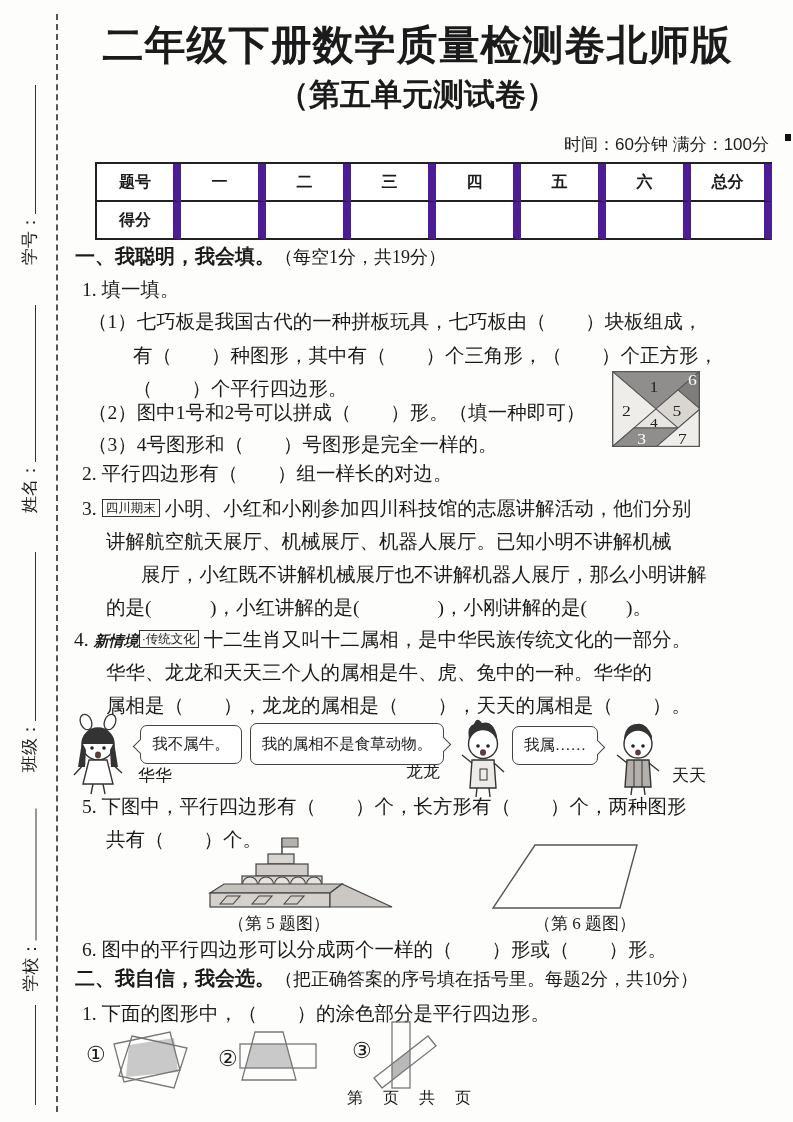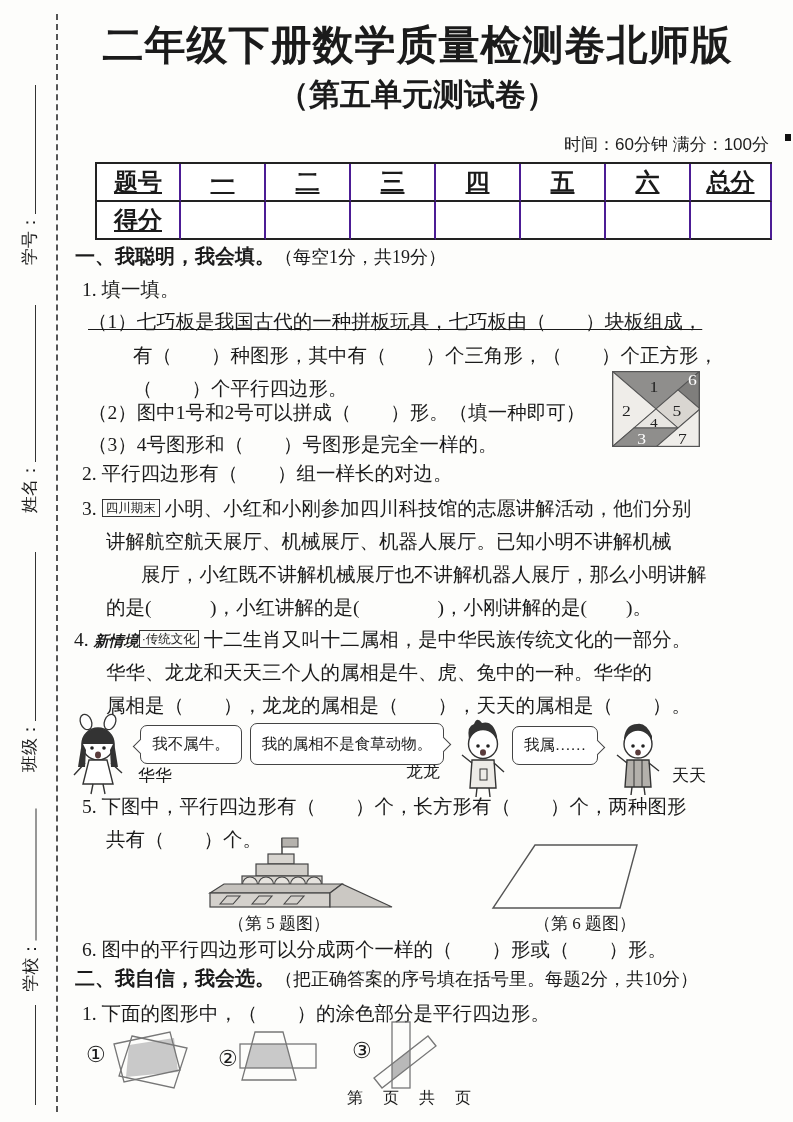--- a/index.html
+++ b/index.html
@@ -12,23 +12,23 @@
 
   .title{position:absolute;left:60px;top:18px;width:715px;text-align:center;
          font-family:Liberation Serif, serif;font-weight:900;font-size:41px;letter-spacing:1px;}
   .subtitle{position:absolute;left:60px;top:74px;width:715px;text-align:center;
          font-family:Liberation Sans, sans-serif;font-weight:900;font-size:31px;}
   .meta{position:absolute;top:133px;right:24px;font-size:17px;font-family:"Liberation Sans",sans-serif;}
 
   .score-table{position:absolute;left:95px;top:162px;display:grid;
                grid-template-columns:84px repeat(6,85px) 81px;
                border-top:2px solid #222;border-left:2px solid #222;background:#fff;}
-  .score-table .cell{border-right:2px solid #4c1d95;border-bottom:2px solid #222;height:36px;
+  .score-table .cell{border-right:8px solid #4c1d95;border-bottom:2px solid #222;height:36px;
                display:flex;align-items:center;justify-content:center;
-               font-size:24px;font-weight:bold;text-decoration:underline;}
+               font-size:16px;font-weight:bold;}
 
   .badge{display:inline-block;border:1px solid #333;font-size:12.5px;line-height:16px;
          padding:0 3px;margin:0 5px;vertical-align:3px;font-family:"Liberation Sans",sans-serif;}
   .badge-bold{font-weight:bold;font-style:italic;font-size:15px;margin-left:5px;}
   .badge-box{display:inline-block;border:1px solid #333;font-size:12.5px;line-height:16px;
          padding:0 2px;margin-right:5px;vertical-align:3px;font-family:"Liberation Sans",sans-serif;}
 
   .bubble{position:absolute;border:1.5px solid #444;border-radius:7px;background:#fff;
           font-size:15.5px;display:flex;align-items:center;justify-content:center;z-index:2;}
   .tail-l{position:absolute;left:-6px;top:15px;width:10px;height:10px;background:#fff;
@@ -99,21 +99,21 @@
     <div class="cell"></div>
     <div class="cell"></div>
     <div class="cell"></div>
     <div class="cell"></div>
   </div>
 
   <div class="line" style="left:75px;top:244px;">
     <span class="hd">一、我聪明，我会填。</span><span class="note">（每空1分，共19分）</span>
   </div>
   <div class="line" style="left:82px;top:278px;">1. 填一填。</div>
-  <div class="line" style="left:88px;top:310px;text-decoration:underline;">（1）七巧板是我国古代的一种拼板玩具，七巧板由（　　）块板组成，</div>
+  <div class="line" style="left:88px;top:310px;">（1）七巧板是我国古代的一种拼板玩具，七巧板由（　　）块板组成，</div>
   <div class="line" style="left:133px;top:377px;">（　　）个平行四边形。</div>
   <div class="line" style="left:133px;top:344px;">有（　　）种图形，其中有（　　）个三角形，（　　）个正方形，</div>
   <div class="line" style="left:88px;top:401px;">（2）图中1号和2号可以拼成（　　）形。（填一种即可）</div>
   <div class="line" style="left:88px;top:433px;">（3）4号图形和（　　）号图形是完全一样的。</div>
   <div class="line" style="left:82px;top:462px;">2. 平行四边形有（　　）组一样长的对边。</div>
 
   <div class="figure" style="left:612px;top:371px;">
     <svg width="88" height="76" viewBox="0 0 80 80" preserveAspectRatio="none">
       <polygon points="0,0 80,0 40,40" fill="#8f8e8c" stroke="#555" stroke-width="1"></polygon>
       <polygon points="0,0 40,40 0,80" fill="#efede9" stroke="#555" stroke-width="1"></polygon>

